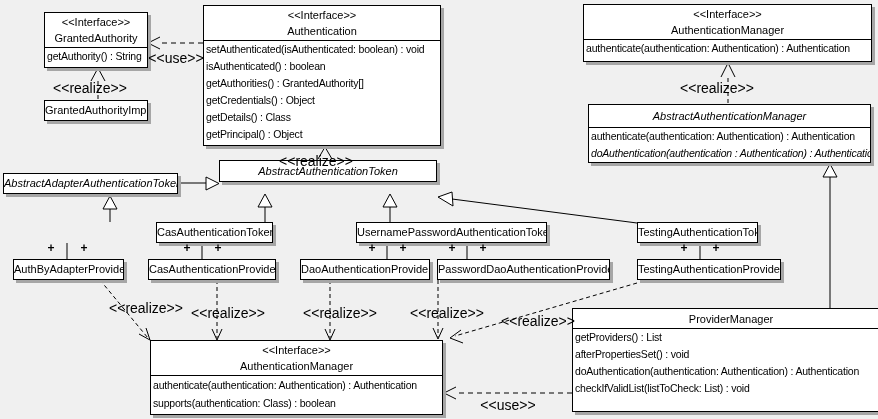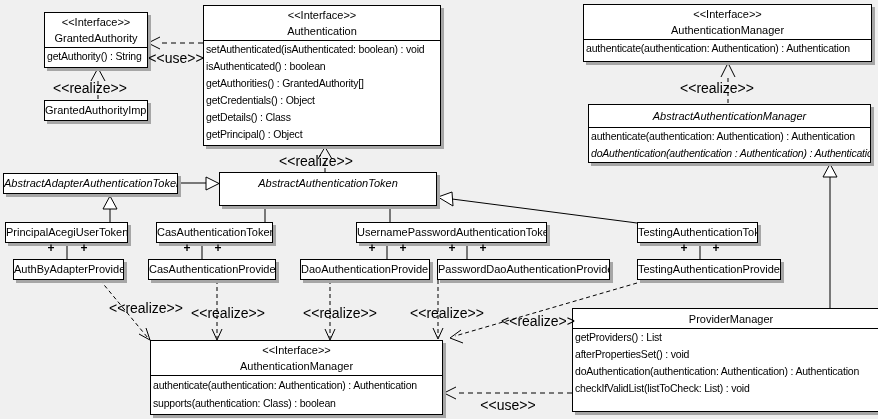--- a/index.html
+++ b/index.html
@@ -161,31 +161,26 @@
     <div class="m">authenticate(authentication: Authentication) : Authentication</div>
     <div class="m it">doAuthentication(authentication : Authentication) : Authentication</div>
   </div>
 
   <div class="cls single" style="left:3px;top:173px;width:175px;height:21px">
     <div class="hdr">
         <div class="cname it">AbstractAdapterAuthenticationToken</div>
       </div>
   </div>
 
-  <div class="cls single" style="left:219px;top:172px;width:218px;height:34px">
+  <div class="cls single" style="left:219px;top:160px;width:218px;height:22px">
     <div class="hdr">
         <div class="cname it" style="line-height:20px">AbstractAuthenticationToken</div>
       </div>
   </div>
 
-  <div class="cls single" style="left:5px;top:222px;width:123px;height:21px">
-    <div class="hdr">
-        <div class="cname">PrincipalAcegiUserToken</div>
-      </div>
-  </div>
 
   <div class="cls single" style="left:156px;top:222px;width:117px;height:21px">
     <div class="hdr">
         <div class="cname">CasAuthenticationToken</div>
       </div>
   </div>
 
   <div class="cls single" style="left:356px;top:222px;width:191px;height:21px">
     <div class="hdr">
         <div class="cname">UsernamePasswordAuthenticationToken</div>

